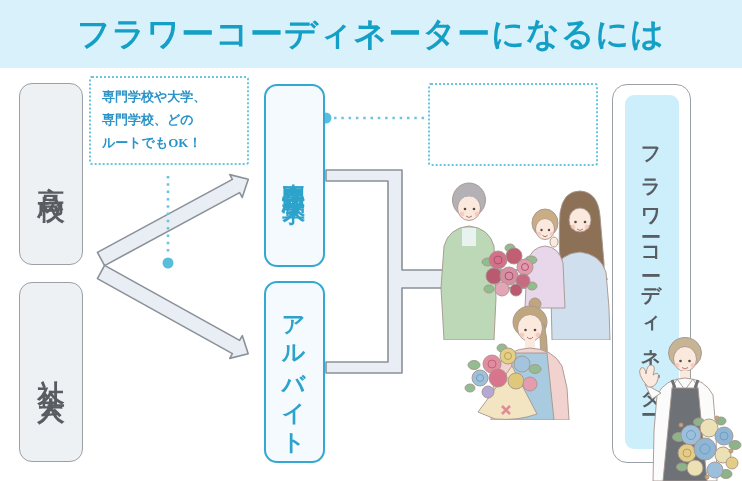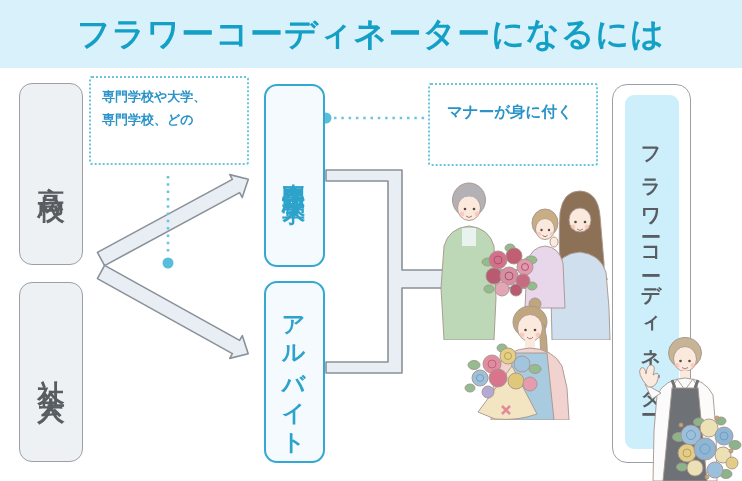--- a/index.html
+++ b/index.html
@@ -84,23 +84,23 @@
   </div>
   <div id="node-goal">
     <div class="strip">
       <span class="vtext">フラワーコーディネーター</span>
     </div>
   </div>
 
   <div class="bubble" id="bubble-route">
     <div>専門学校や大学、</div>
     <div>専門学校、どの</div>
+    <div>ルートでもOK！</div>
   </div>
   <div class="bubble" id="bubble-skill">
-    <div>マナーが身に付く</div>
   </div>
 
   <svg class="illus" id="illus-customers" width="185" height="172" viewBox="0 0 185 172">
 
     <path d="M132,45 Q135,23 152,23 Q170,24 172,48 L176,95 Q177,110 170,118 L138,118 Q129,100 132,45 Z" fill="#8d7157" class="outl"></path>
     <ellipse cx="152" cy="52" rx="11" ry="12" fill="#fae9dc" class="outl"></ellipse>
     <path d="M140,48 Q141,32 152,32 Q164,32 165,48 Q160,38 152,39 Q144,38 140,48 Z" fill="#8d7157"></path>
     <circle cx="147.5" cy="54" r="1.3" fill="#5a4a3e"></circle>
       <circle cx="157" cy="54" r="1.3" fill="#5a4a3e"></circle>
     <circle cx="145" cy="59" r="2.4" fill="#f5b8ad" opacity="0.6"></circle>

